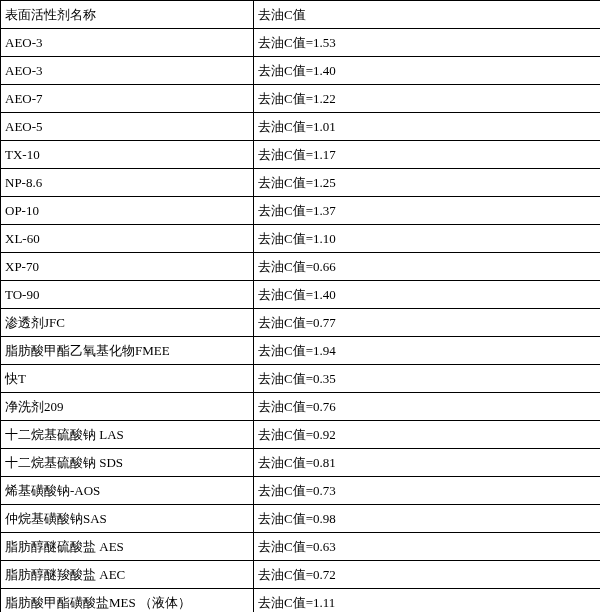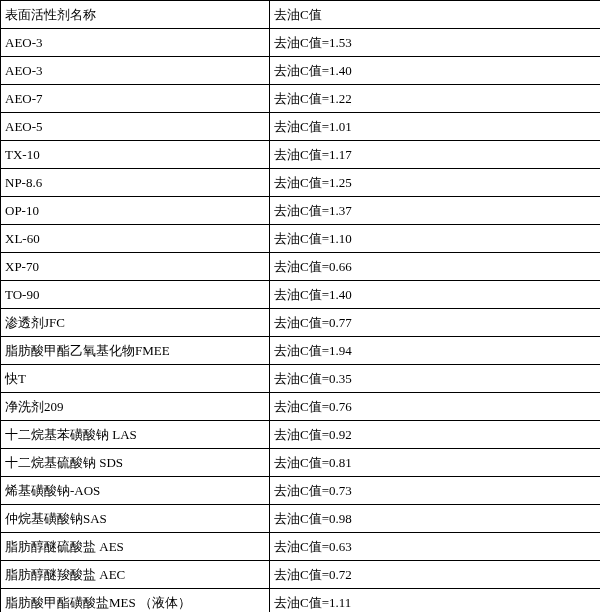--- a/index.html
+++ b/index.html
@@ -21,21 +21,21 @@
     border-collapse: collapse;
     width: 598px;
     margin: 0;
     table-layout: fixed;
   }
   table.data-table td {
     border: 1px solid #000000;
     font-size: 13px;
     line-height: 14px;
     height: 23px;
-    padding: 2px 16px 2px 4px;
+    padding: 2px 0 2px 4px;
     vertical-align: middle;
     color: #000000;
     white-space: nowrap;
     overflow: hidden;
   }
   table.data-table td.col-name {
     width: 248px;
   }
   table.data-table td.col-value {
     width: 348px;
@@ -104,21 +104,21 @@
       </tr>
       <tr>
         <td class="col-name">快T</td>
         <td class="col-value">去油C值=0.35</td>
       </tr>
       <tr>
         <td class="col-name">净洗剂209</td>
         <td class="col-value">去油C值=0.76</td>
       </tr>
       <tr>
-        <td class="col-name">十二烷基苯磺酸钠 LAS</td>
+        <td class="col-name">十二烷基硫酸钠 LAS</td>
         <td class="col-value">去油C值=0.92</td>
       </tr>
       <tr>
         <td class="col-name">十二烷基硫酸钠 SDS</td>
         <td class="col-value">去油C值=0.81</td>
       </tr>
       <tr>
         <td class="col-name">烯基磺酸钠-AOS</td>
         <td class="col-value">去油C值=0.73</td>
       </tr>

